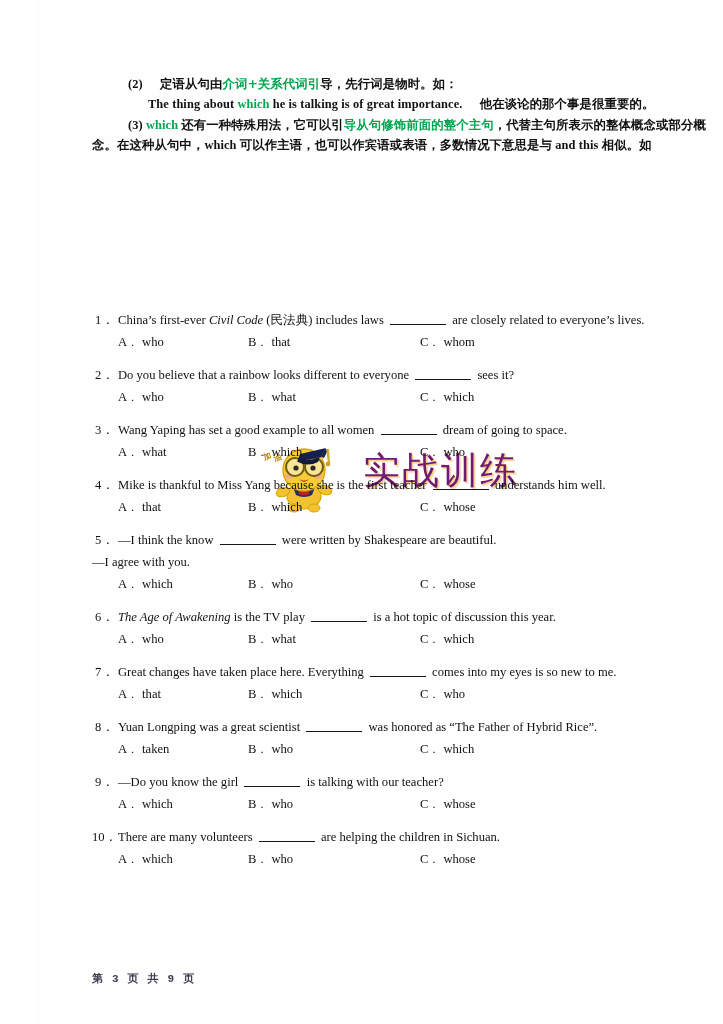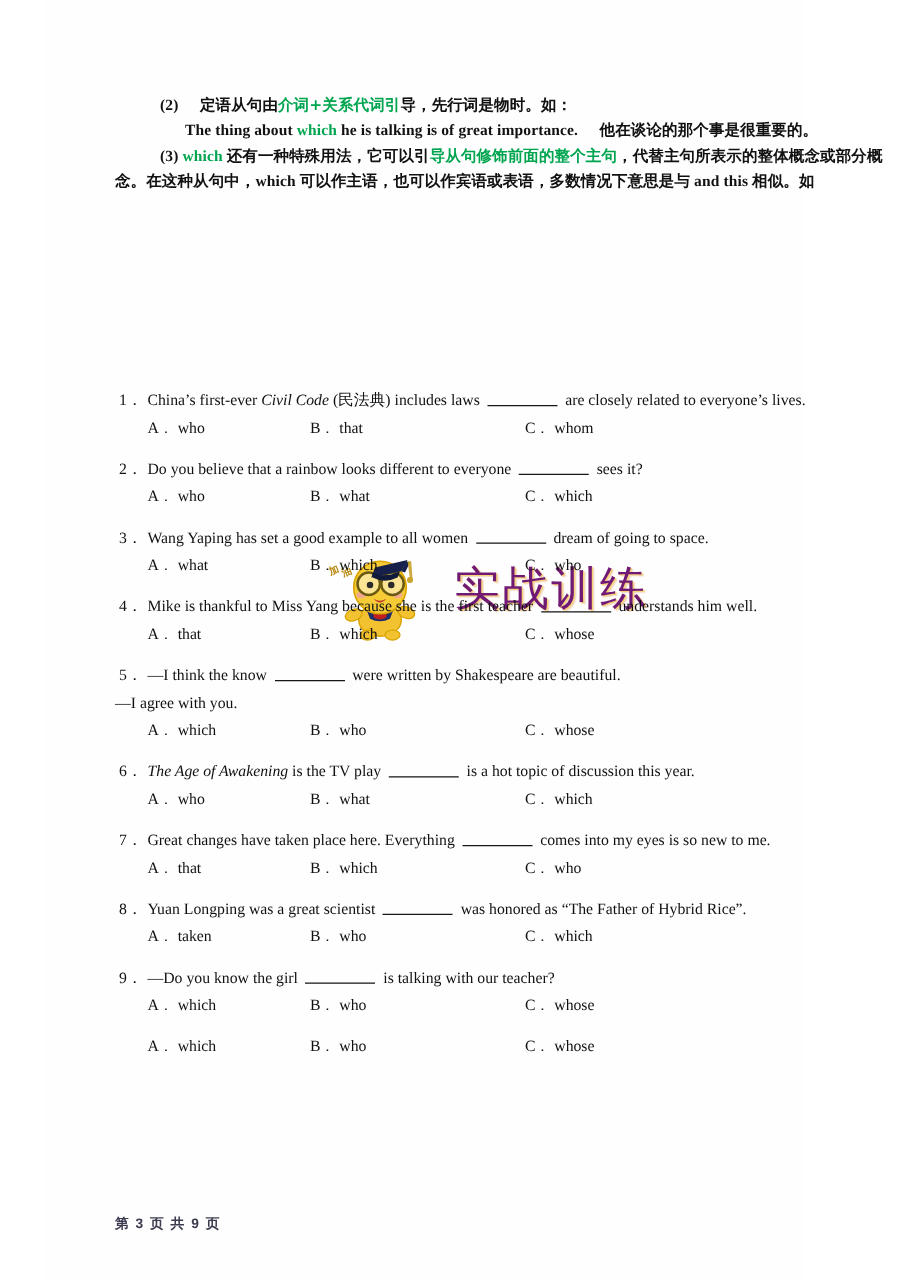--- a/index.html
+++ b/index.html
@@ -121,21 +121,21 @@
   .opt-c { width: 150px; }
   .opt-key { letter-spacing: 0px; }
   .opt-sep { font-family: "DejaVu Sans", sans-serif; font-size: 11px; }
   .opt-val { margin-left: 4px; }
 
   
   .footer {
     position: absolute;
     left: 56px;
     top: 971px;
-    font-family: Liberation Sans, sans-serif;
+    font-family: Liberation Mono, monospace;
     font-size: 11px;
     color: #3c3c50;
     letter-spacing: 1.2px;
     font-weight: bold;
   }
 </style>
 </head>
 <body>
 
 <div class="page">
@@ -274,20 +274,21 @@
       </div>
       <div class="q-item">
         <div class="q-stem"><span class="q-num">9．</span><span>—Do you know the girl </span><span class="blank"></span><span> is talking with our teacher?</span></div>
         <div class="options">
           <span class="opt opt-a"><span class="opt-key">A</span><span class="opt-sep">．</span><span class="opt-val">which</span></span>
           <span class="opt opt-b"><span class="opt-key">B</span><span class="opt-sep">．</span><span class="opt-val">who</span></span>
           <span class="opt opt-c"><span class="opt-key">C</span><span class="opt-sep">．</span><span class="opt-val">whose</span></span>
         </div>
       </div>
       <div class="q-item">
+        <div class="q-stem"><span class="q-num">10．</span><span>There are many volunteers </span><span class="blank"></span><span> are helping the children in Sichuan.</span></div>
         <div class="options">
           <span class="opt opt-a"><span class="opt-key">A</span><span class="opt-sep">．</span><span class="opt-val">which</span></span>
           <span class="opt opt-b"><span class="opt-key">B</span><span class="opt-sep">．</span><span class="opt-val">who</span></span>
           <span class="opt opt-c"><span class="opt-key">C</span><span class="opt-sep">．</span><span class="opt-val">whose</span></span>
         </div>
       </div>
     </div>
 
   <div class="footer">第 3 页 共 9 页</div>
 

